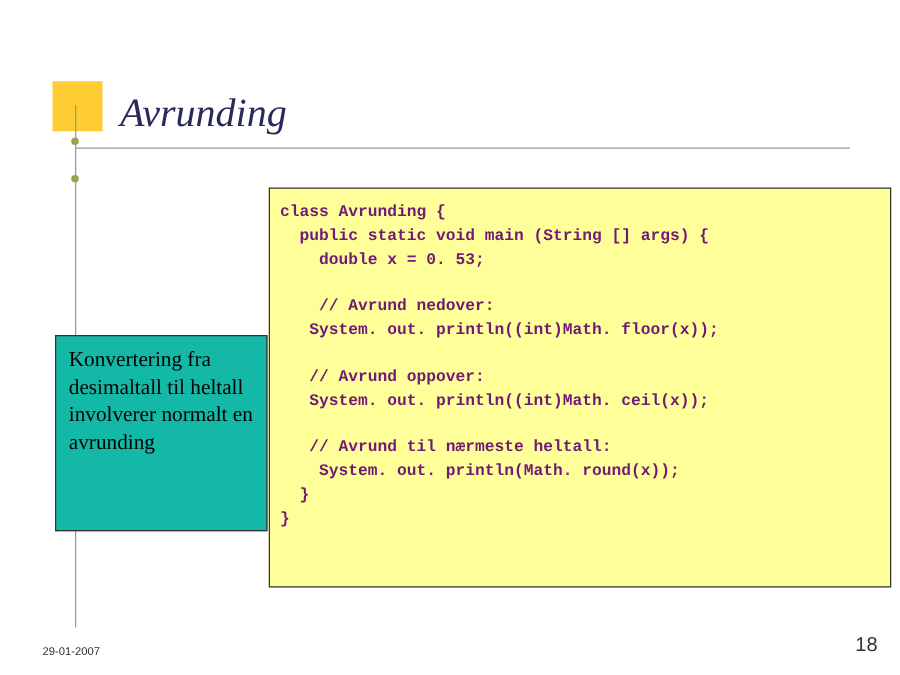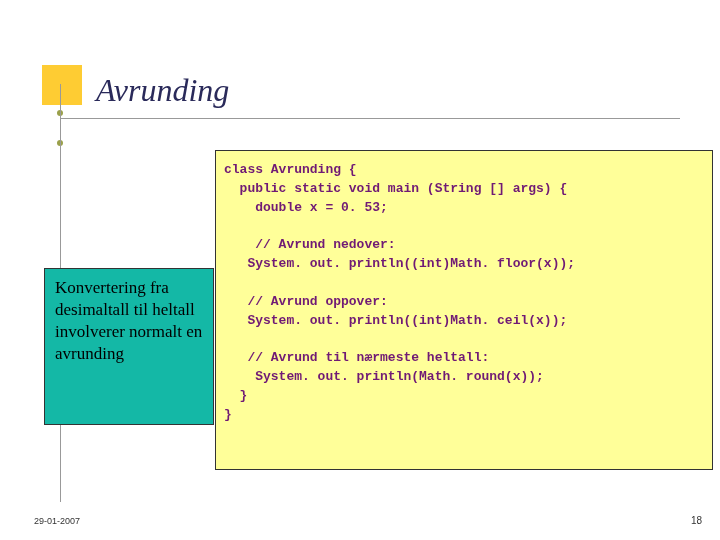--- a/index.html
+++ b/index.html
@@ -92,21 +92,21 @@
     left: 22px;
     bottom: 14px;
     font-size: 9px;
     color: #333;
     margin-left: 12px;
   }
   .footer-page {
     position: absolute;
     right: 18px;
     bottom: 14px;
-    font-size: 10px;
+    font-size: 16px;
     color: #333;
   }
 </style>
 </head>
 <body>
 
 <div class="header-area">
   <div class="yellow-box"></div>
   <div class="title">Avrunding</div>
   <div class="hline"></div>

